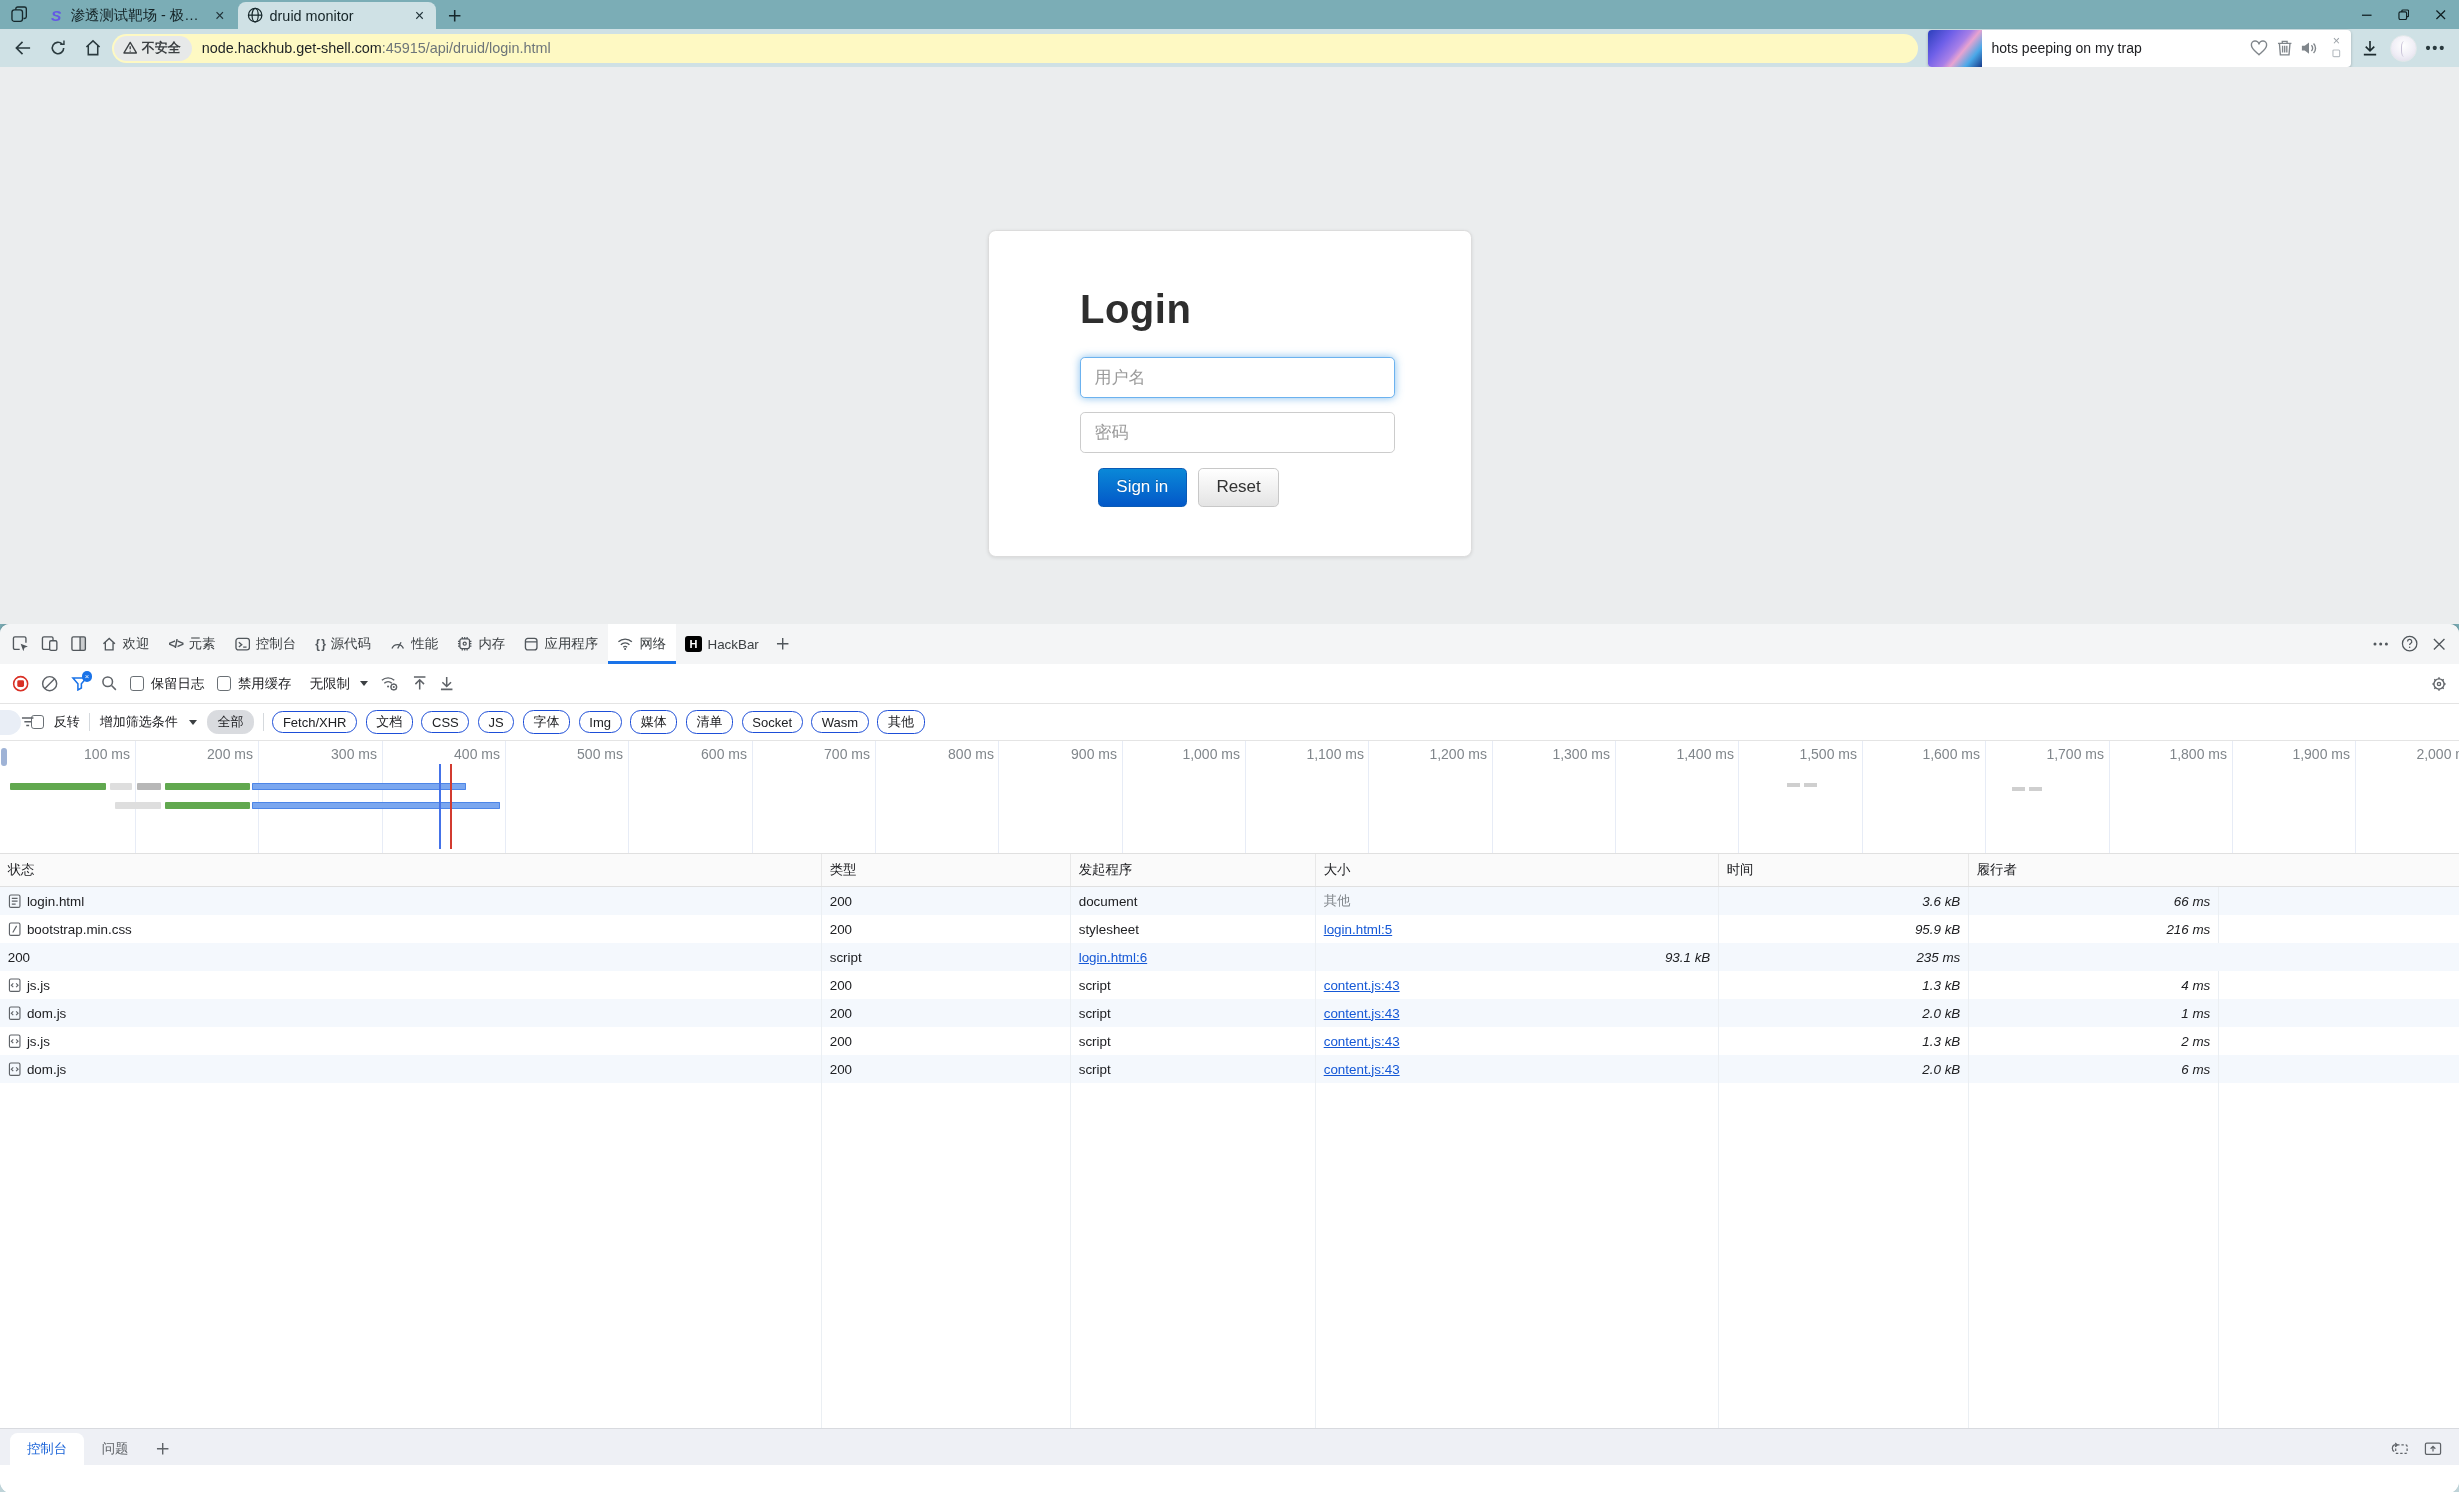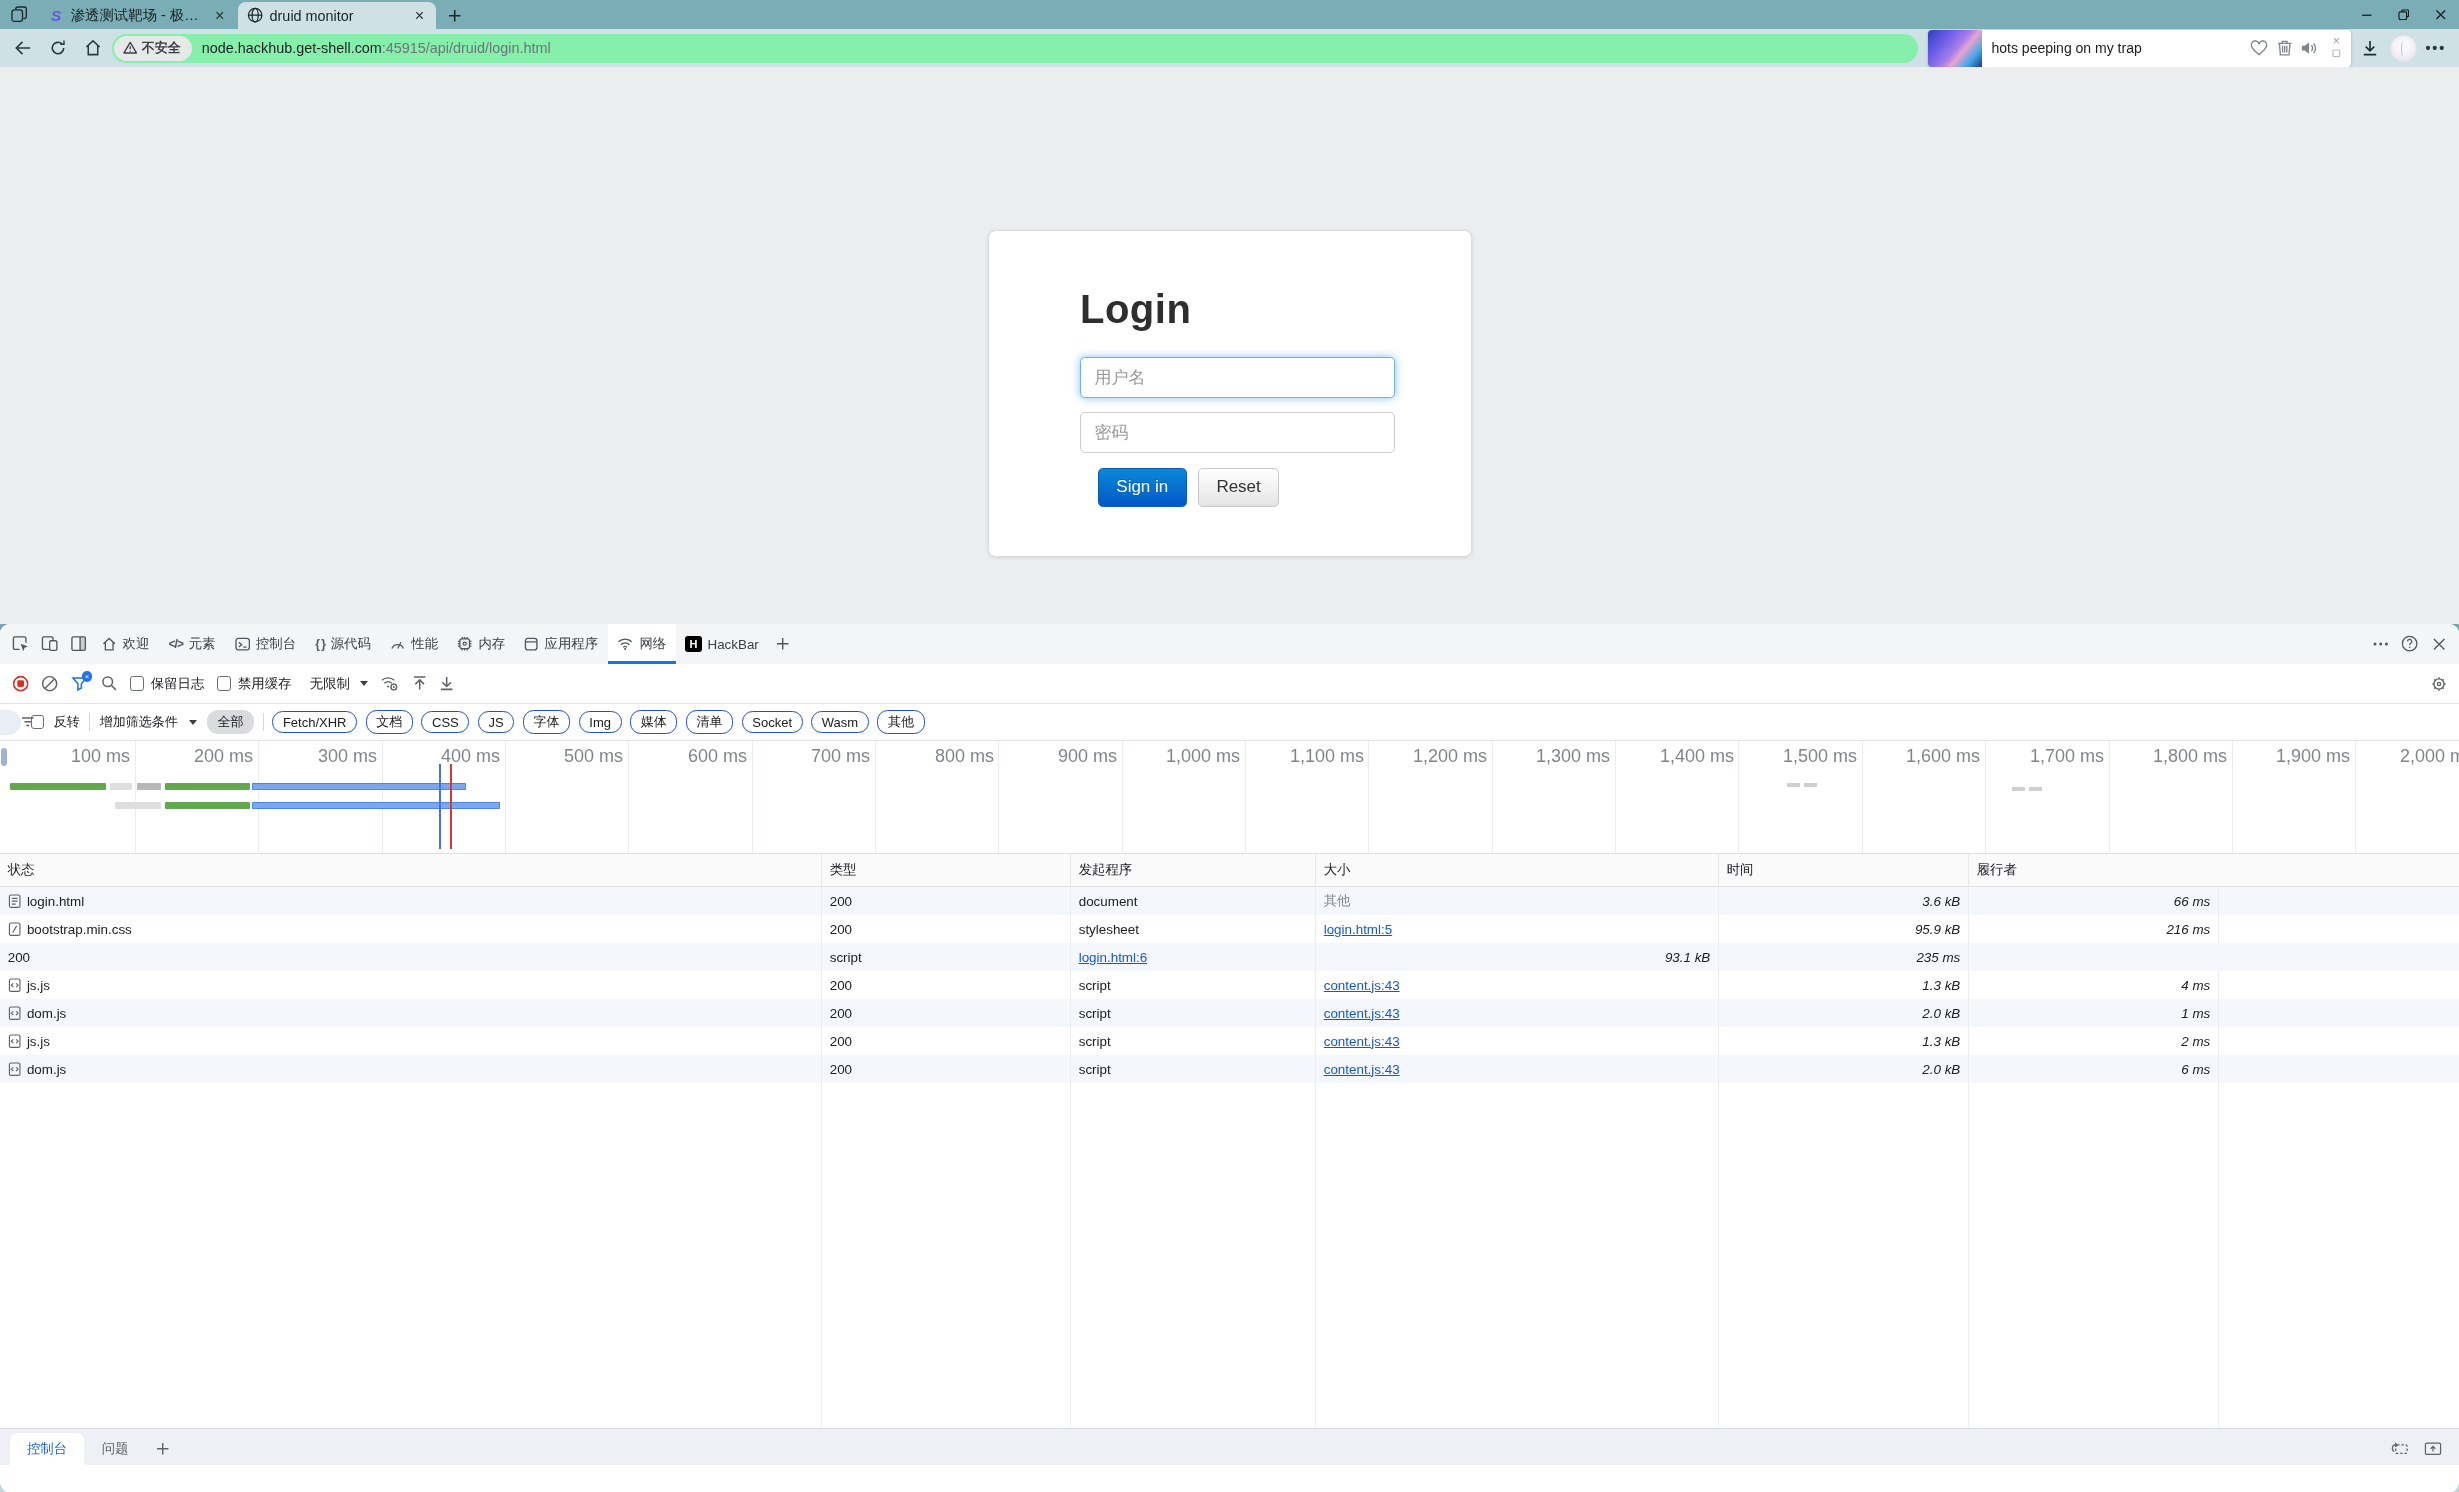--- a/index.html
+++ b/index.html
@@ -14,21 +14,21 @@
   .tab-title { flex:1; white-space:nowrap; overflow:hidden; text-overflow:ellipsis; margin:0 5.8px; }
   .fav-s { font-weight:800; font-style:italic; font-size:15.4px; color:#6457e6; width:17.3px; text-align:center; }
   .tab-close { font-size:16.3px; color:#22343a; width:17.3px; text-align:center; cursor:default; }
   .newtab { width:33px; height:27px; display:flex; align-items:center; justify-content:center; color:#17282c; }
   .tb-spacer { flex:1; }
   .wctl { width:37px; height:29px; display:flex; align-items:center; justify-content:center; color:#101e21; }
 
   
   .toolbar { height:38px; background:#cfe1e5; display:flex; align-items:center; padding:0 7.7px; gap:3.8px; flex:0 0 38px; }
   .nav-ico { width:31px; height:31px; display:flex; align-items:center; justify-content:center; color:#2a3a3e; }
-  .urlbar { flex:1; height:29px; background:#86efac; border-radius:14.4px; display:flex; align-items:center; padding:1.9px 11.5px 1.9px 1.9px; overflow:hidden; }
+  .urlbar { flex:1; height:29px; background:#fef9c3; border-radius:14.4px; display:flex; align-items:center; padding:1.9px 11.5px 1.9px 1.9px; overflow:hidden; }
   .sec-badge { height:25px; background:#e7e9e9; border-radius:12.5px; display:flex; align-items:center; gap:4.8px; padding:0 11.5px 0 8.6px; color:#3c4043; font-weight:700; font-size:13px; margin-right:9.6px; flex:0 0 auto; }
   .url { font-size:14.4px; white-space:nowrap; }
   .url .host { color:#1d2124; }
   .url .path { color:#6d7579; }
   .media { width:423px; height:37px; background:#ffffff; border-radius:3.8px; display:flex; align-items:center; margin-left:5.8px; box-shadow:0 1px 2.9px rgba(0,0,0,.25); position:relative; }
   .album { width:54px; height:37px; border-radius:3.8px 0 0 3.8px; flex:0 0 54px;
     background:linear-gradient(130deg,#2b3fbb 0%,#6d5fe8 30%,#a77fe8 52%,#e8a3d0 62%,#49a8e8 80%,#173a8a 100%); }
   .mtitle { font-size:14px; color:#202124; margin:0 9.6px; flex:1; white-space:nowrap; overflow:hidden; }
   .m-ico { width:25px; color:#80868b; display:flex; justify-content:center; flex:0 0 25px; }
   .m-right { display:flex; flex-direction:column; align-items:center; width:29px; color:#9aa0a6; font-size:10.6px; line-height:9.6px; gap:2.9px; }
@@ -69,21 +69,21 @@
   .filter-input::placeholder { color:#5f6368; }
   .funnel-in { margin-right:-893px; margin-left:9.6px; z-index:2; color:#5f6368; display:flex; }
   .vdiv { width:1px; height:17.3px; background:#d5d9dd; }
   .pillwrap { display:flex; align-items:center; gap:8.6px; }
   .pill { border:1px solid #1d4ed8; border-radius:10.6px; padding:2.4px 9.6px; color:#202124; background:#fff; white-space:nowrap; }
   .pill.active { background:#d9dbdf; border-color:#d9dbdf; }
   .dd-arrow { display:inline-block; width:0; height:0; border-left:4.8px solid transparent; border-right:4.8px solid transparent; border-top:5.8px solid #3c4043; margin-left:1.9px; }
 
   .overview { height:113px; position:relative; border-bottom:1px solid #e0e0e0; overflow:hidden; flex:0 0 113px; background:#fff; }
   .tick-line { position:absolute; top:0; bottom:0; width:1px; background:#e7ecf6; }
-  .tick-label { position:absolute; top:4.8px; width:121px; text-align:right; font-size:18px; color:#80868b; white-space:nowrap; }
+  .tick-label { position:absolute; top:4.8px; width:121px; text-align:right; font-size:14px; color:#80868b; white-space:nowrap; }
   .wf-seg { position:absolute; height:6.7px; border-radius:1px; }
   .wf-green { background:#61a84f; }
   .wf-blue { background:#7ba7ef; box-shadow:inset 0 0 0 1px #4d86e8; }
   .wf-lightgray { background:#dedede; }
   .wf-gray { background:#b7b7b7; }
   .wf-dash { position:absolute; height:3.8px; width:12.5px; background:#cfcfcf; }
   .mark { position:absolute; top:23px; bottom:3.8px; width:1.9px; }
   .mark.blue { background:#4472e8; }
   .mark.red { background:#d23b30; }
   .ov-handle { position:absolute; left:1px; top:6.7px; width:5.8px; height:18px; background:#9fb3d6; border-radius:2.9px; }

